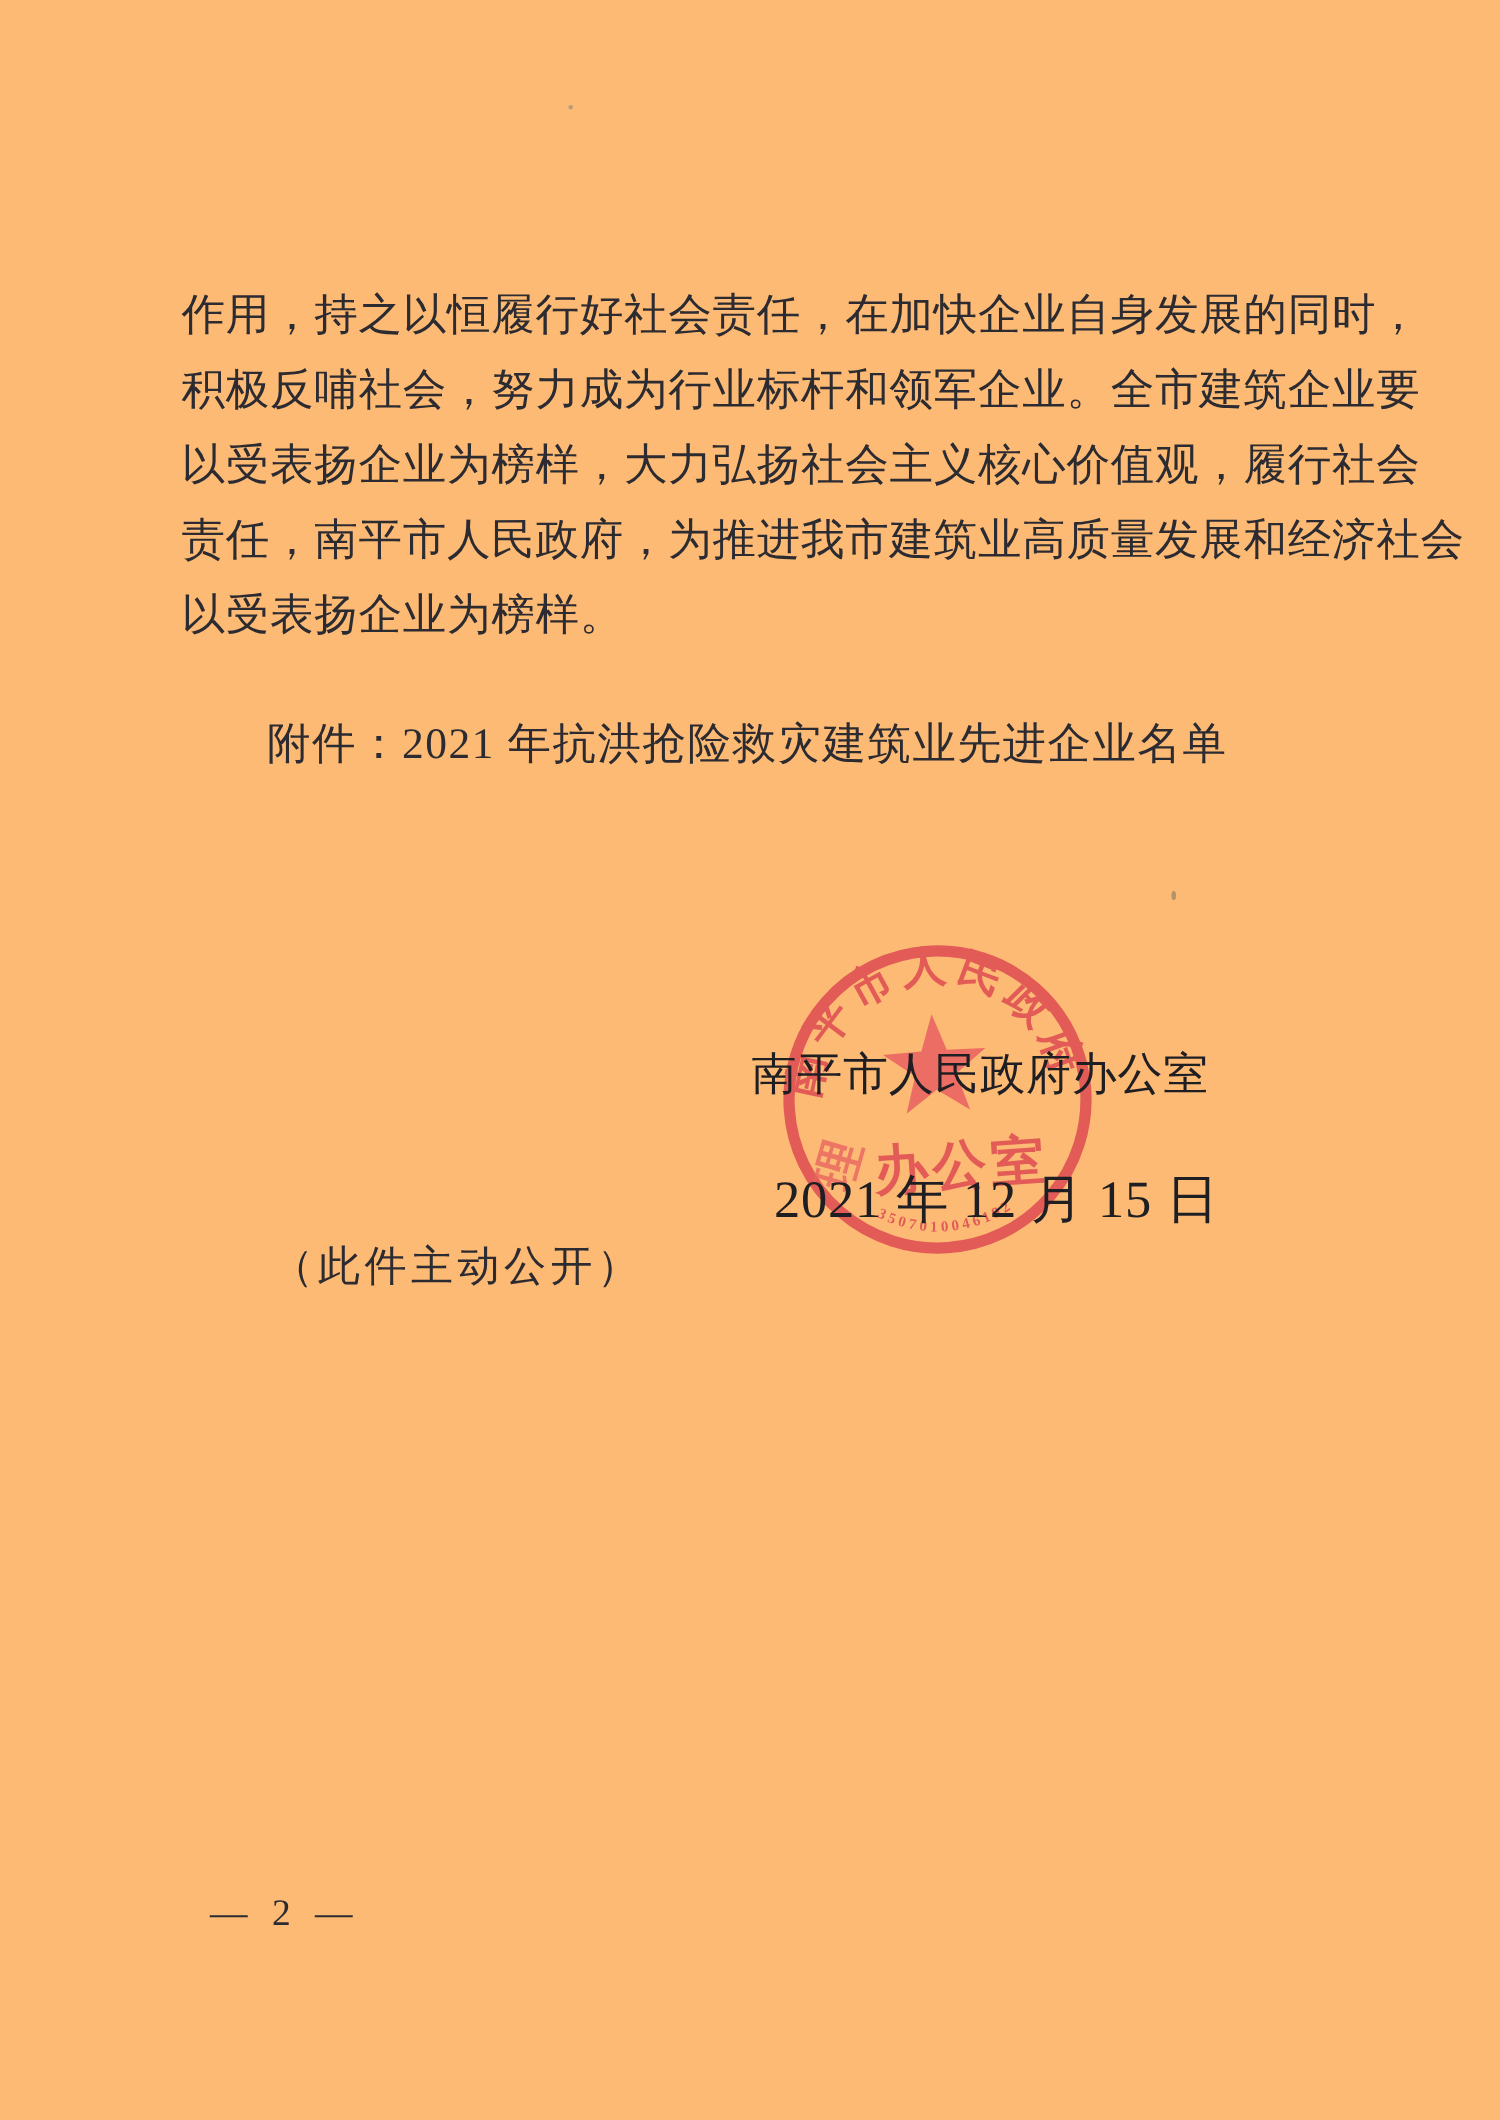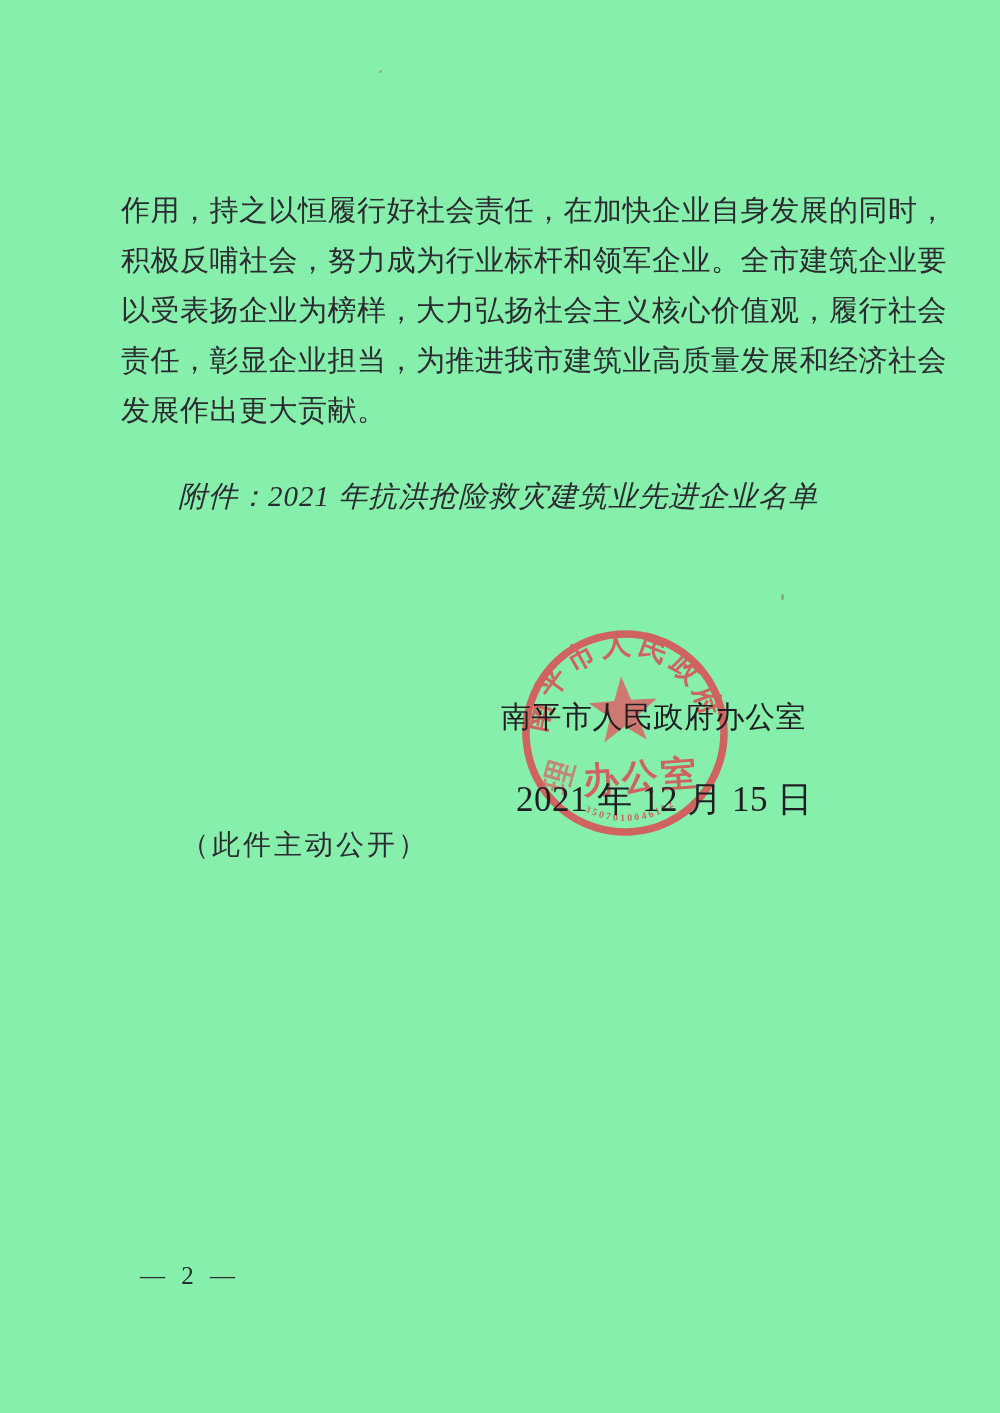--- a/index.html
+++ b/index.html
@@ -4,21 +4,21 @@
 <style>
   html,body{margin:0;padding:0;}
   body{
     width:1000px;height:1413px;
     background:#f2f2f0;
     font-family:"Liberation Serif","DejaVu Serif",serif;
   }
   .page{
     position:relative;
     width:1000px;height:1413px;
-    background:#86efac;
+    background:#fdba74;
     overflow:hidden;
     color:#26262b;
   }
   
   .body-text{
     position:absolute;
     left:121px;top:185px;width:758px;
   }
   .body-text .line{
     height:50px;line-height:50px;
@@ -33,21 +33,20 @@
     text-align-last:left;
   }
   
   .attachment{
     position:absolute;
     left:178px;top:478px;
     font-size:29px;line-height:36px;
     letter-spacing:1px;
     color:#2b2b31;
     white-space:nowrap;
-    font-style:italic;
   }
   
   .seal{
     position:absolute;
     left:513px;top:620px;
     width:226px;height:226px;
     filter:blur(0.3px);
   }
   .seal text{
     font-family:"Liberation Serif","DejaVu Serif",serif;
@@ -98,22 +97,22 @@
 
 <div class="page">
 
   <div class="speck s1"></div>
   <div class="speck s2"></div>
 
   <div class="body-text">
     <div class="line">作用，持之以恒履行好社会责任，在加快企业自身发展的同时，</div>
     <div class="line">积极反哺社会，努力成为行业标杆和领军企业。全市建筑企业要</div>
     <div class="line">以受表扬企业为榜样，大力弘扬社会主义核心价值观，履行社会</div>
-    <div class="line">责任，彰显企业担当，为推进我市建筑业高质量发展和经济社会</div>
-    <div class="line last">发展作出更大贡献。</div>
+    <div class="line">责任，南平市人民政府，为推进我市建筑业高质量发展和经济社会</div>
+    <div class="line last">以受表扬企业为榜样。</div>
   </div>
 
   <div class="attachment">附件：2021 年抗洪抢险救灾建筑业先进企业名单</div>
 
   <svg class="seal" viewBox="0 0 226 226" xmlns="http://www.w3.org/2000/svg">
     <g transform="rotate(-4 112 113)" opacity="0.85">
 
       <circle cx="112" cy="113" r="99" fill="none" stroke="#dd4a52" stroke-width="7.5"></circle>
 
       <polygon points="112,56 120.5,80.3 146.2,80.9 125.8,96.5 133.2,121.1 112,106.5 90.8,121.1 98.2,96.5 77.8,80.9 103.5,80.3" fill="#e4555e" opacity="0.9"></polygon>

